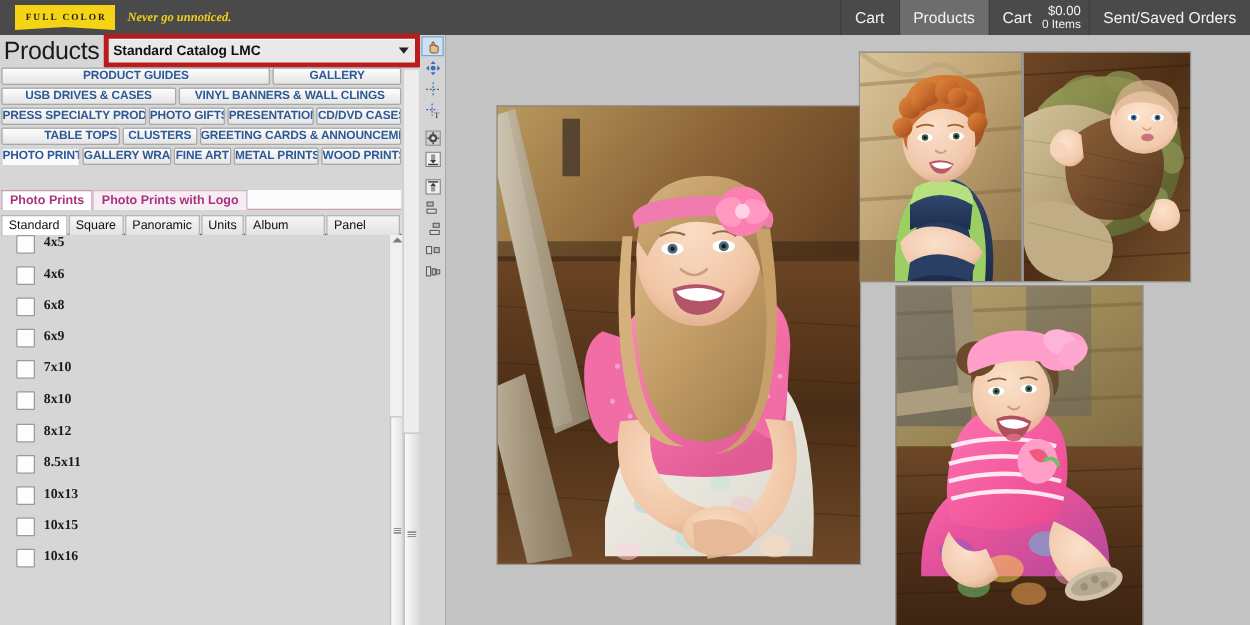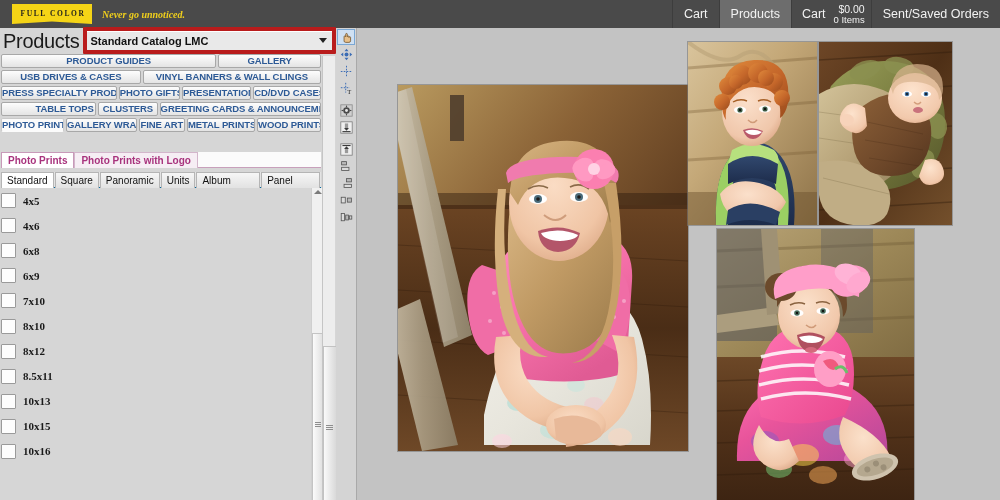--- a/index.html
+++ b/index.html
@@ -101,21 +101,21 @@
     background:linear-gradient(#f6f6f6,#e2e2e2);cursor:pointer;margin-right:1px;
   }
   .sizetab.active{background:#fff;border-bottom-color:#fff;font-weight:normal;}
 
   
   .sizelist{
     position:absolute;left:1px;top:160px;width:316px;height:340px;
     background:#d6d6d6;overflow:hidden;
   }
   .size-item{
-    height:25.1px;display:flex;align-items:center;padding-left:0;
+    height:25.1px;display:flex;padding-left:12px;
     cursor:pointer;
   }
   .size-cb{
     width:13px;height:13px;background:#fdfdfd;border:1px solid #9a9a9a;
     border-radius:1px;flex:none;
   }
   .size-label{
     font-size:11px;color:#1a1a1a;margin-left:7px;font-weight:bold;
     font-family:"Liberation Serif",serif;
   }

